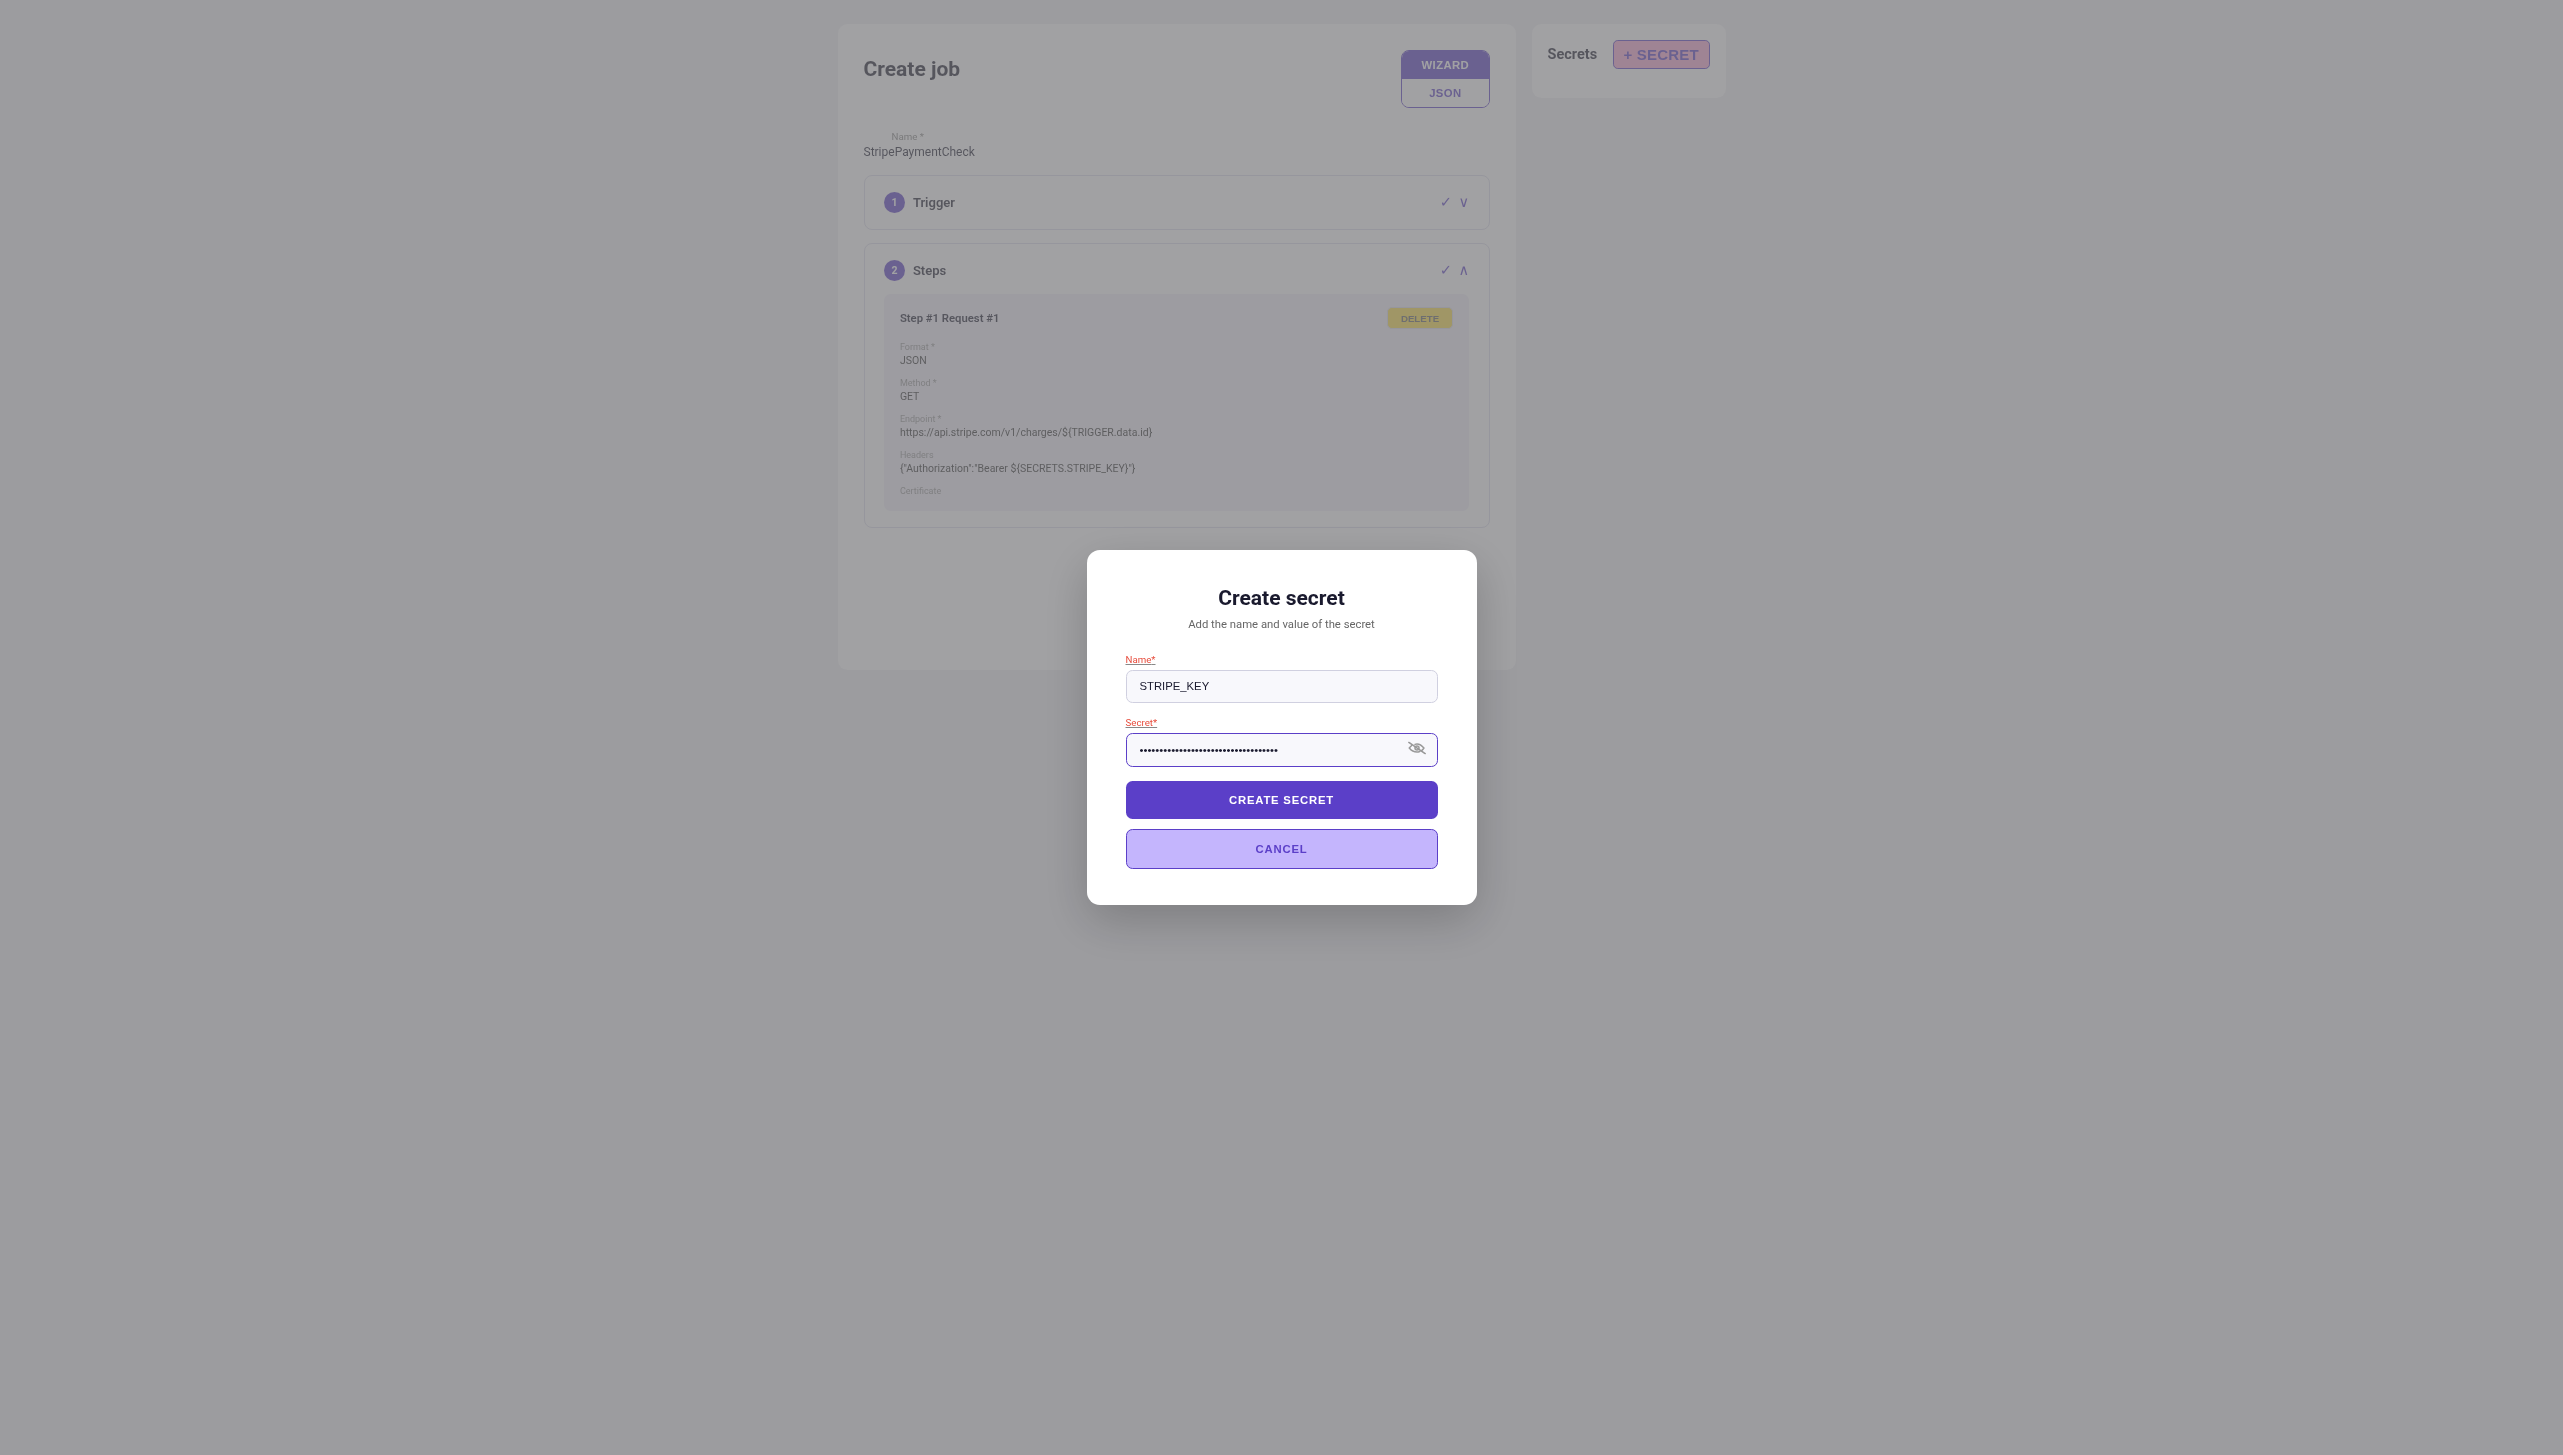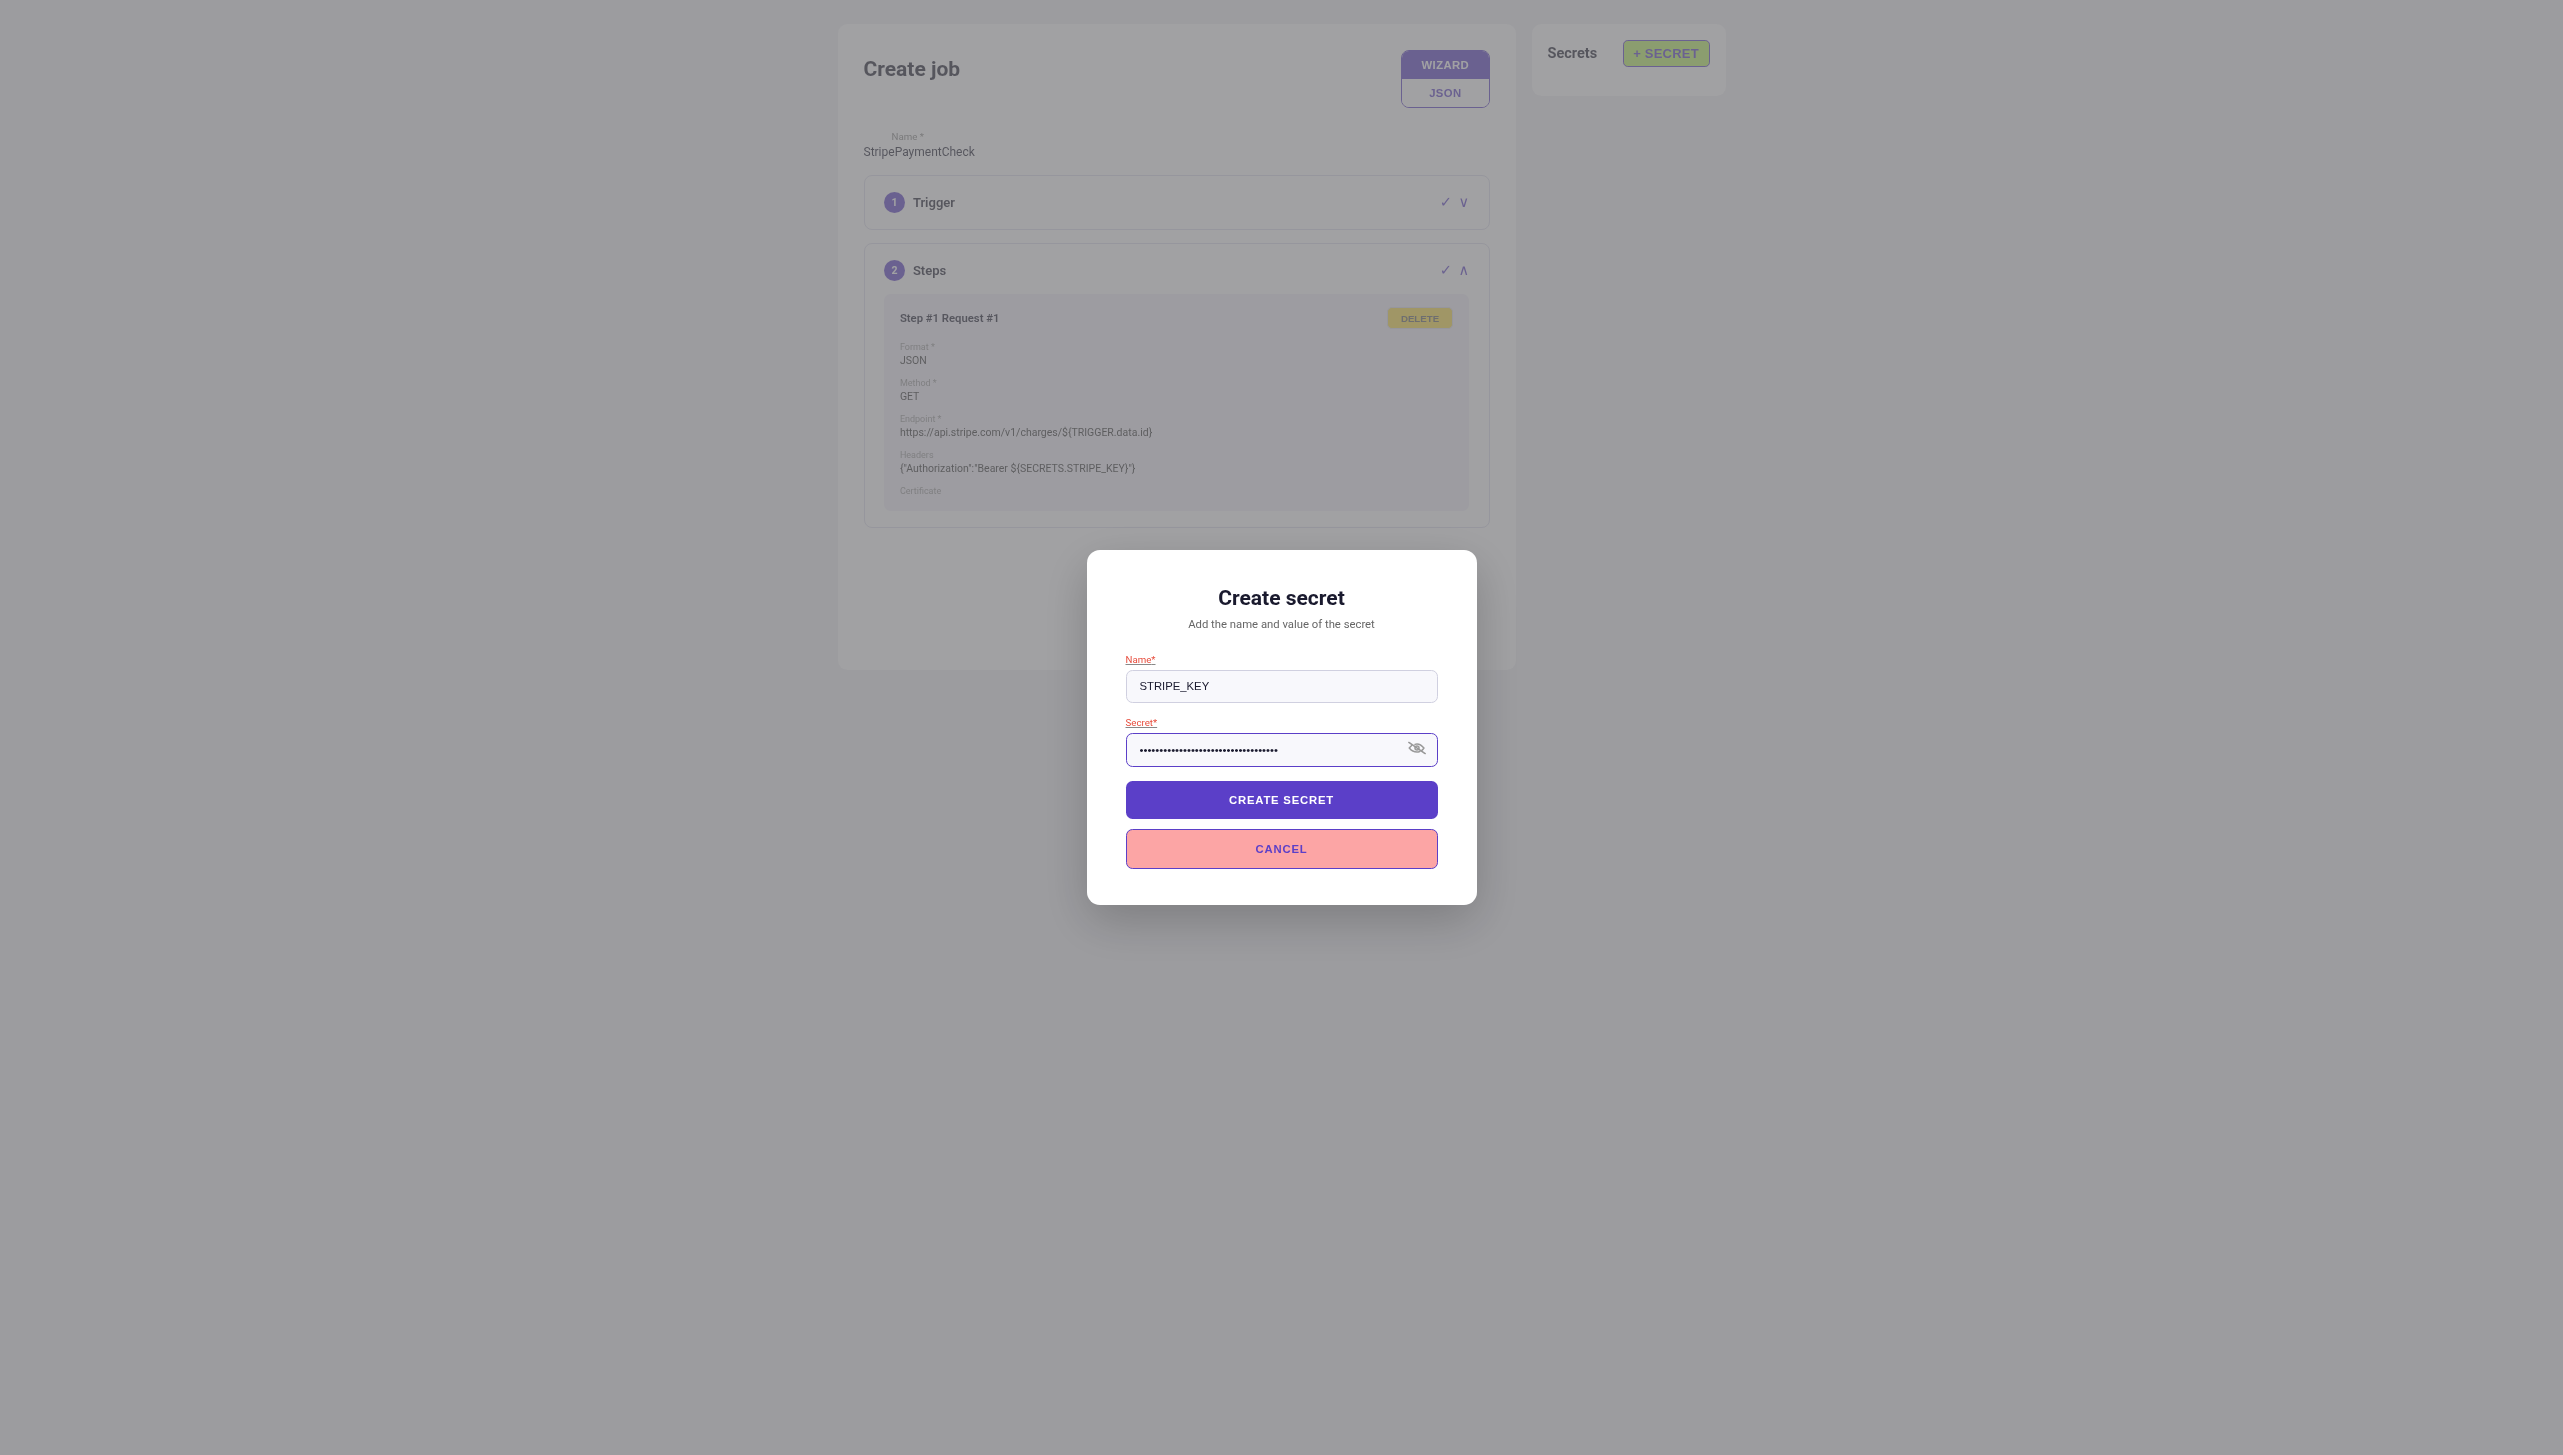--- a/index.html
+++ b/index.html
@@ -205,25 +205,25 @@
     .sidebar-title {
       font-size: 14.5px;
       font-weight: 700;
       color: #1a1a2e;
     }
 
     .add-secret-btn {
       display: flex;
       align-items: center;
       gap: 3.2px;
-      background: #bef264;
+      background: #f9a8d4;
       border: 1.6px solid #5b3fc8;
       border-radius: 4.8px;
       color: #5b3fc8;
-      font-size: 13px;
+      font-size: 15px;
       font-weight: 700;
       padding: 4.8px 9.7px;
       cursor: pointer;
       letter-spacing: 0.2px;
     }
 
     
     .overlay {
       position: fixed;
       inset: 0;
@@ -315,21 +315,21 @@
       font-size: 11.3px;
       font-weight: 700;
       letter-spacing: 0.8px;
       cursor: pointer;
       margin-bottom: 9.7px;
     }
 
     .cancel-btn {
       width: 100%;
       padding: 13px;
-      background: #fca5a5;
+      background: #c4b5fd;
       color: #5b3fc8;
       border: 1.6px solid #5b3fc8;
       border-radius: 6.5px;
       font-size: 11.3px;
       font-weight: 700;
       letter-spacing: 0.8px;
       cursor: pointer;
     }
   </style>
 </head>

